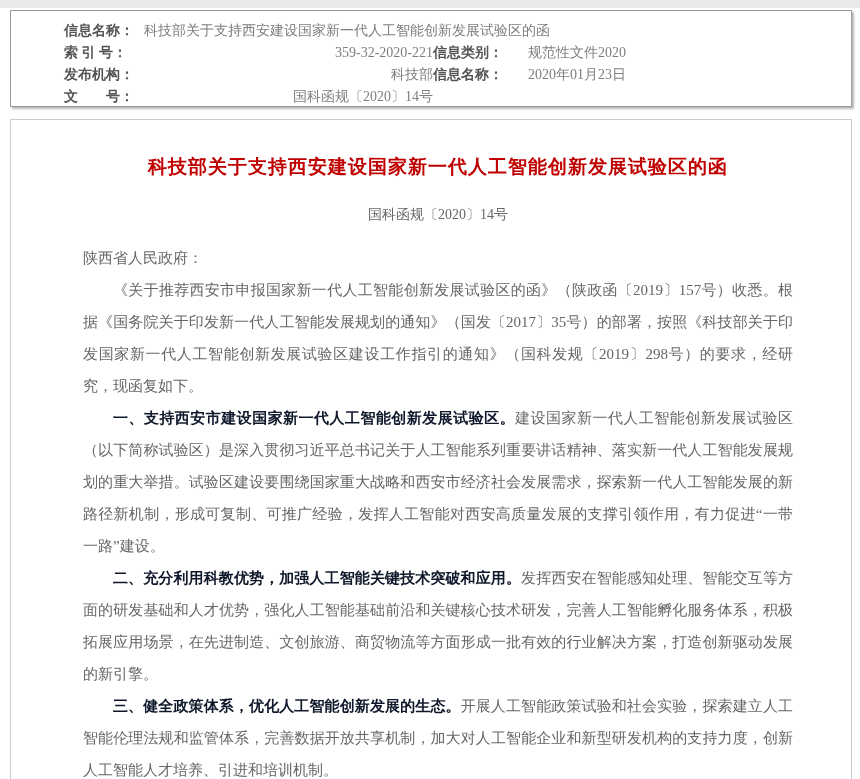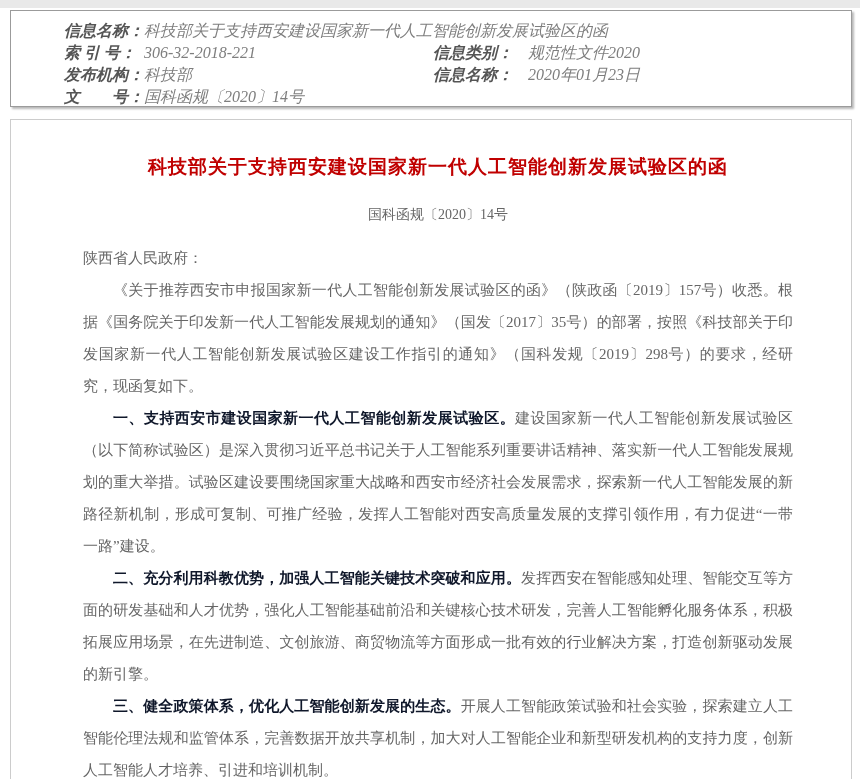--- a/index.html
+++ b/index.html
@@ -17,22 +17,22 @@
   }
   
   .meta-box {
     position: absolute; left: 10px; top: 10px;
     width: 842px; height: 97px;
     background: #ffffff;
     border: 1px solid #9b9b9b;
     box-shadow: 2px 2px 2px #b9b9b9;
     padding: 9px 10px 0 53px;
   }
-  .meta-row { display: flex; height: 22px; line-height: 22px; font-size: 16px; font-style: italic; }
-  .meta-pair-left  { display: flex; width: 369px; }
+  .meta-row { display: flex; height: 22px; line-height: 22px; font-size: 14px; }
+  .meta-pair-left  { display: flex; width: 369px; justify-content: space-between; }
   .meta-pair-right { display: flex; flex: 1; gap: 15px; }
   .meta-pair-full  { display: flex; width: 100%; }
   .meta-label {
     width: 80px; flex: 0 0 80px;
     font-weight: bold; color: #555555;
     white-space: pre;
   }
   .meta-value { color: #7e7e7e; white-space: nowrap; }
   
   .doc-box {
@@ -77,21 +77,21 @@
   <div class="meta-row">
     <div class="meta-pair-full">
       <span class="meta-label">信息名称：</span>
       <span class="meta-value">科技部关于支持西安建设国家新一代人工智能创新发展试验区的函</span>
     </div>
   </div>
 
   <div class="meta-row">
     <div class="meta-pair-left">
       <span class="meta-label">索 引 号：</span>
-      <span class="meta-value">306-32-2018-221</span>
+      <span class="meta-value">359-32-2020-221</span>
     </div>
     <div class="meta-pair-right">
       <span class="meta-label">信息类别：</span>
       <span class="meta-value">规范性文件2020</span>
     </div>
   </div>
 
   <div class="meta-row">
     <div class="meta-pair-left">
       <span class="meta-label">发布机构：</span>

